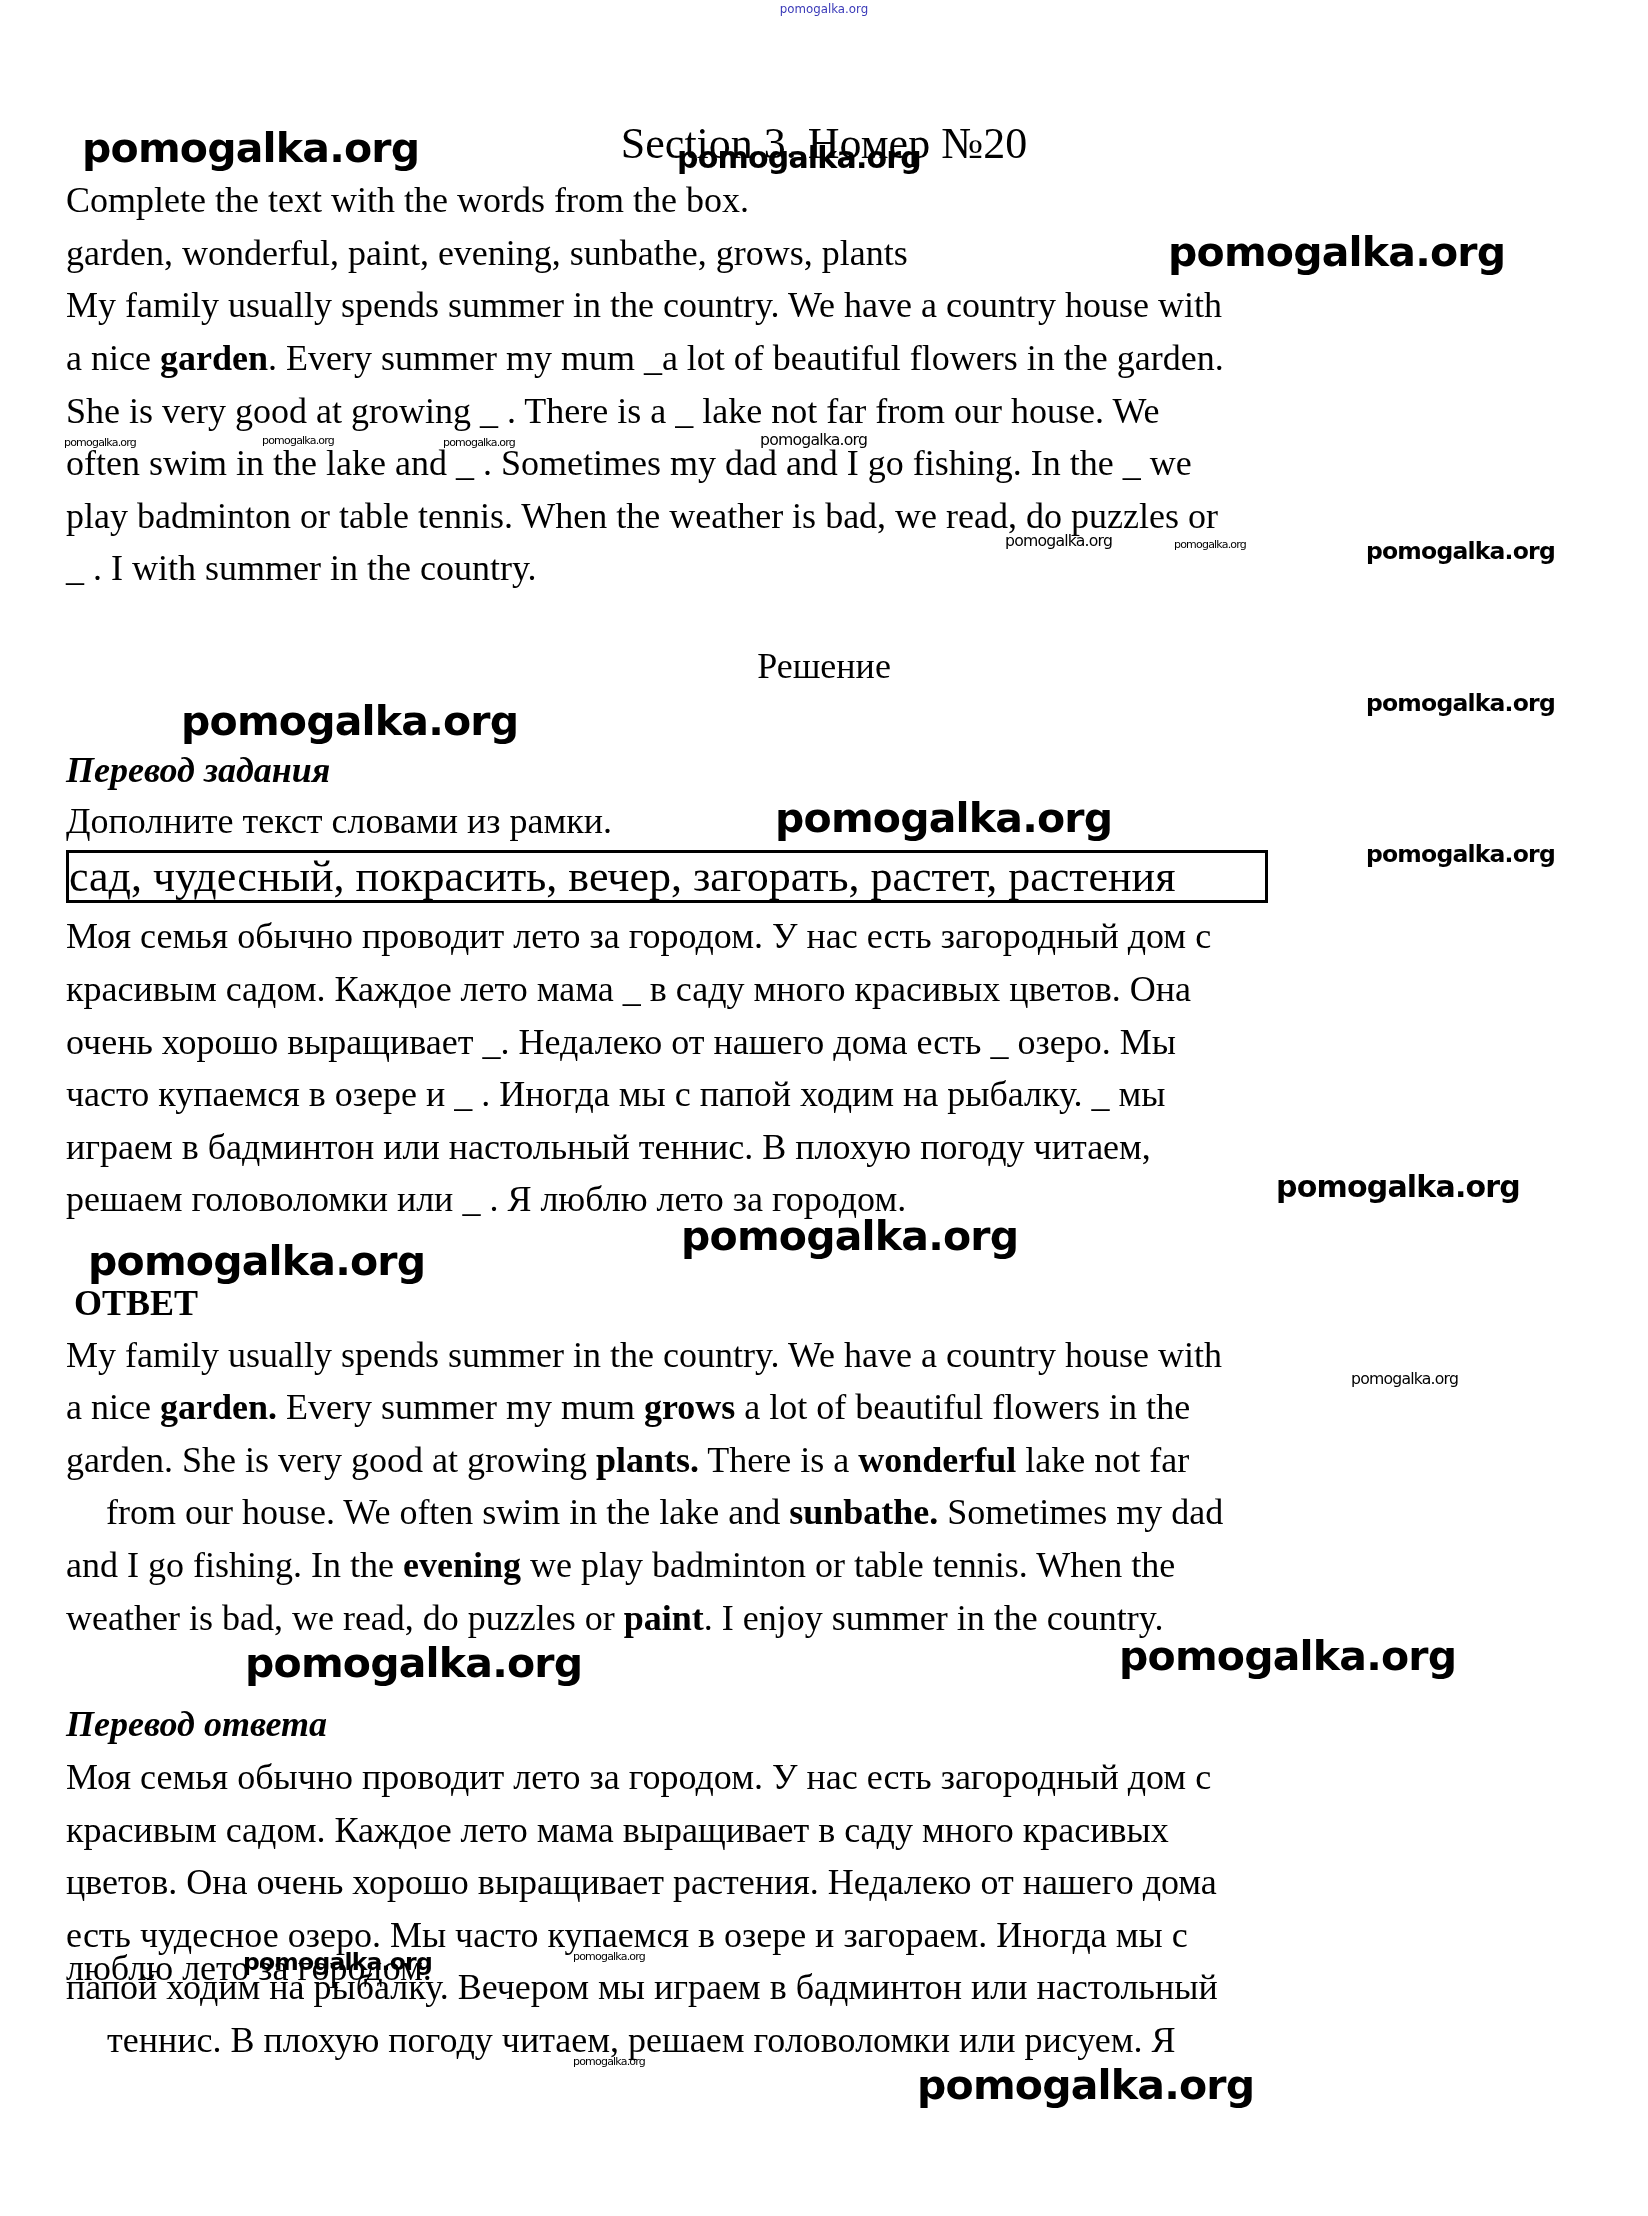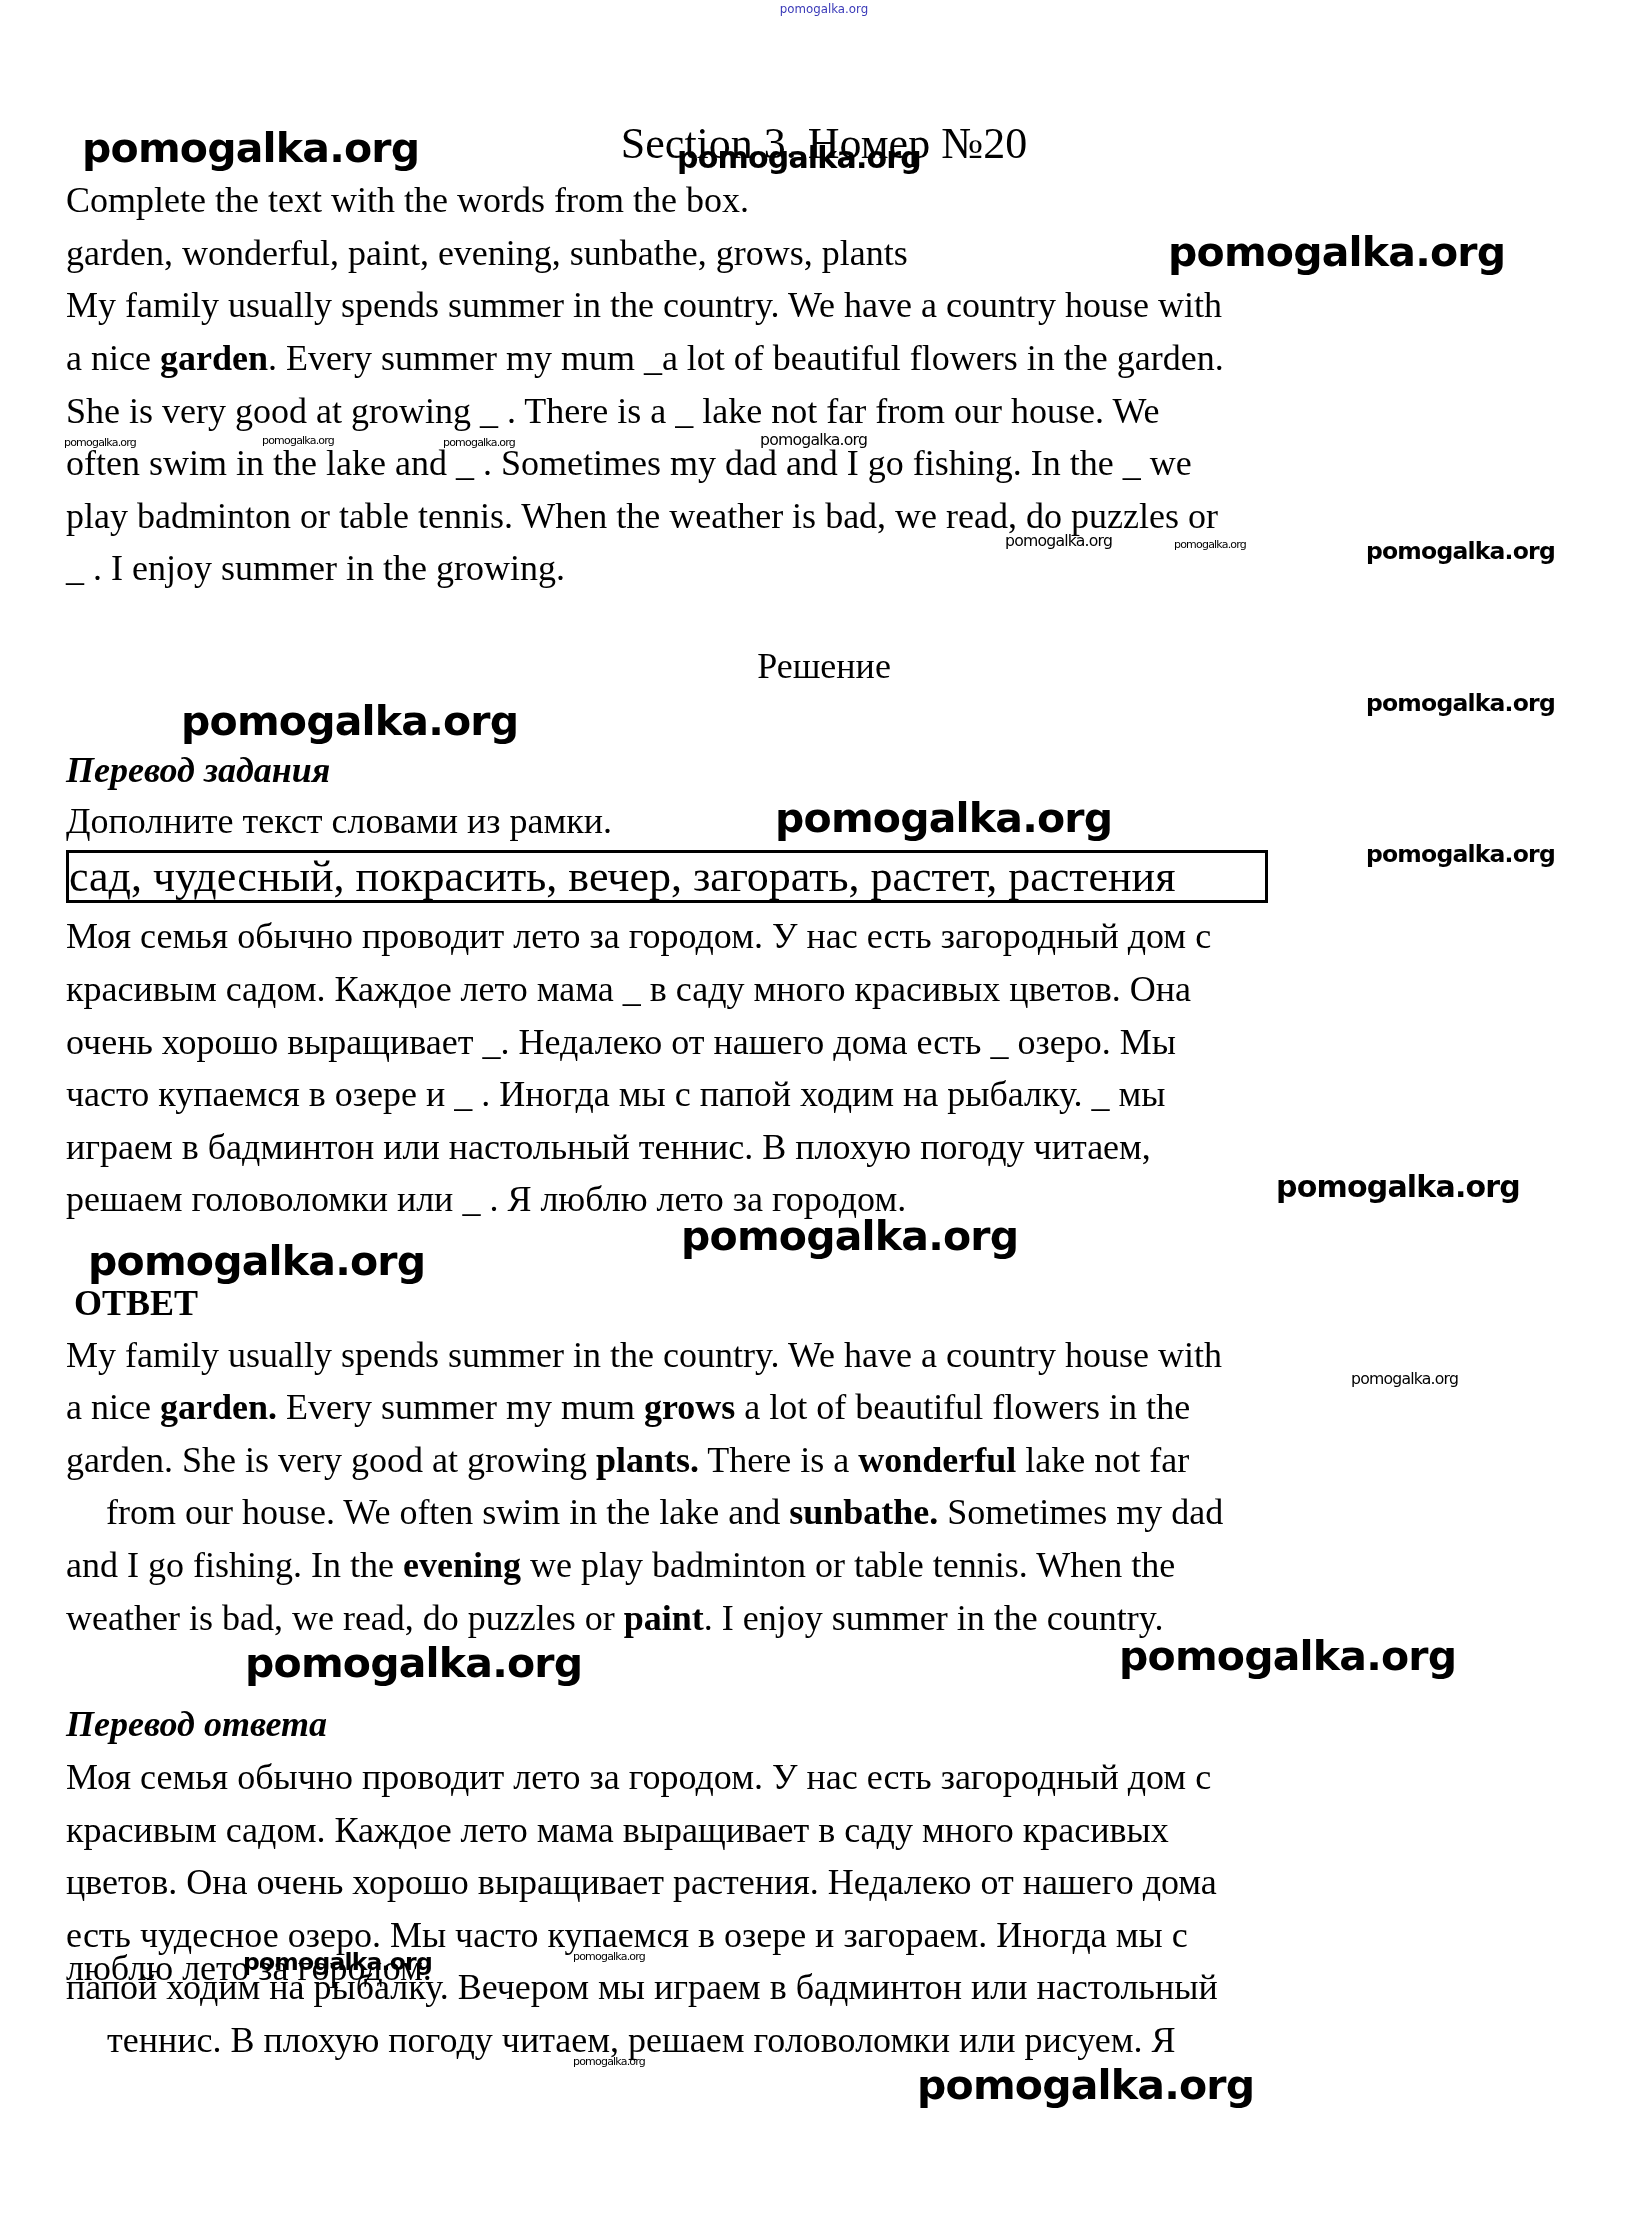--- a/index.html
+++ b/index.html
@@ -48,21 +48,21 @@
 <div class="line centered title" style="top:78px;">Section 3. Номер №20</div>
 
 <div class="line" style="top:174px;">Complete the text with the words from the box.</div>
 <div class="line" style="top:227px;">garden, wonderful, paint, evening, sunbathe, grows, plants</div>
 
 <div class="line" style="top:279px;"><span>My family usually spends summer in the country. We have a country house with</span></div>
 <div class="line" style="top:332px;"><span>a nice </span><b>garden</b><span>. Every summer my mum _a lot of beautiful flowers in the garden.</span></div>
 <div class="line" style="top:385px;"><span>She is very good at growing _ . There is a _ lake not far from our house. We</span></div>
 <div class="line" style="top:437px;"><span>often swim in the lake and _ . Sometimes my dad and I go fishing. In the _ we</span></div>
 <div class="line" style="top:490px;"><span>play badminton or table tennis. When the weather is bad, we read, do puzzles or</span></div>
-<div class="line" style="top:542px;"><span>_ . I enjoy summer in the growing.</span></div>
+<div class="line" style="top:542px;"><span>_ . I with summer in the country.</span></div>
 
 <div class="line centered" style="top:640px;">Решение</div>
 
 <div class="line heading-italic" style="top:744px;">Перевод задания</div>
 <div class="line" style="top:795px;text-align:right;">Дополните текст словами из рамки.</div>
 <div class="boxed"></div>
 <div class="boxed-text">сад, чудесный, покрасить, вечер, загорать, растет, растения</div>
 
 <div class="line" style="top:910px;">Моя семья обычно проводит лето за городом. У нас есть загородный дом с</div>
 <div class="line" style="top:963px;">красивым садом. Каждое лето мама _ в саду много красивых цветов. Она</div>

